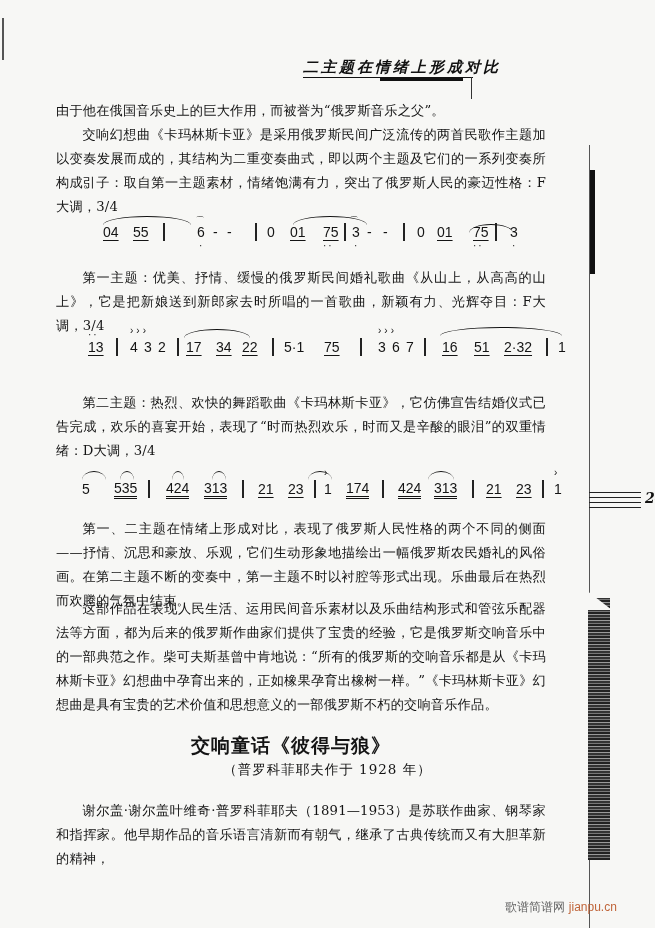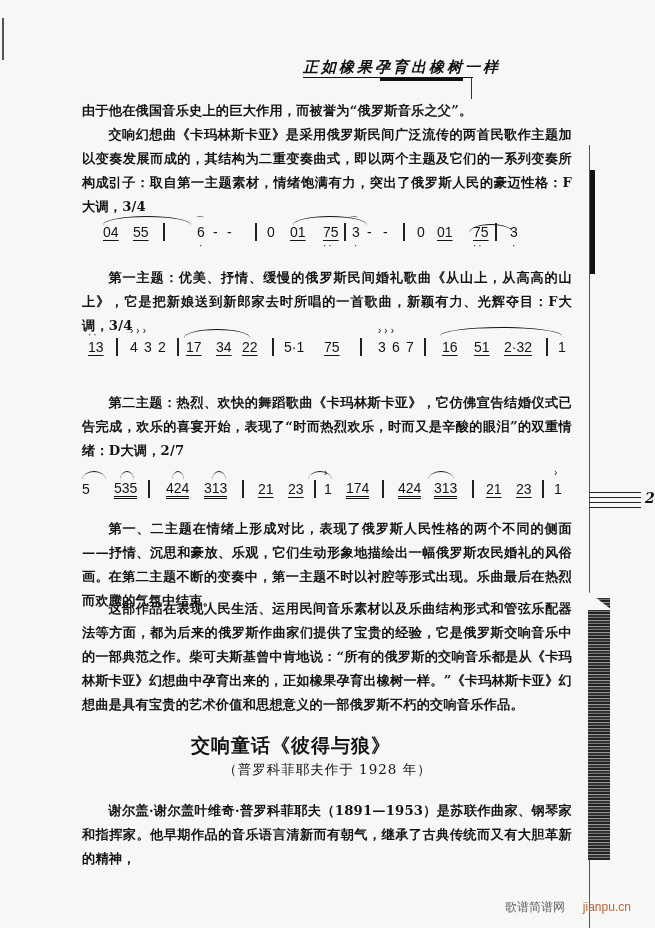--- a/index.html
+++ b/index.html
@@ -17,43 +17,43 @@
   .margin-rule { position: absolute; left: 589px; top: 145px; width: 1px; height: 783px; background: #555; }
   .margin-thick { position: absolute; left: 590px; top: 170px; width: 5px; height: 104px; background: #111; }
   .page-num-box { position: absolute; left: 589px; top: 488px; width: 66px; height: 22px; }
   .page-num-lines { position: absolute; left: 0; width: 52px; height: 1px; background: #222; }
   .page-num { position: absolute; left: 14px; top: 2px; font-size: 14px; font-style: italic; font-weight: bold; color: #111; background: #f7f7f5; padding: 0 2px; margin-left: 40px; }
   .thumb-tab { position: absolute; left: 588px; top: 598px; width: 22px; height: 262px;
     background: repeating-linear-gradient(0deg, #222 0 2px, #777 2px 3px, #333 3px 5px, #999 5px 6px); }
   .thumb-tab-cut { position: absolute; left: 586px; top: 590px; width: 0; height: 0;
     border-left: 26px solid #f7f7f5; border-top: 20px solid transparent; }
 
-  .p { position: absolute; left: 82px; width: 490px; font-size: 13.2px; line-height: 24px; letter-spacing: 0.2px; text-align: justify; font-weight: bold; }
+  .p { position: absolute; left: 56px; width: 490px; font-size: 13.2px; line-height: 24px; letter-spacing: 0.2px; text-align: justify; }
   .indent { text-indent: 2em; }
 
   .score { position: absolute; font-family: "Liberation Sans", "DejaVu Sans", sans-serif; font-size: 14px; height: 40px; }
   .score .tok { position: absolute; top: 14px; white-space: nowrap; }
   .score .u { text-decoration: underline; text-underline-offset: 3px; }
   .score .uu { border-bottom: 3px double #111; line-height: 15px; }
   .score .bar { position: absolute; top: 13px; width: 1.5px; height: 18px; background: #222; }
   .score .slur { position: absolute; border-top: 1.5px solid #111; border-radius: 50% 50% 0 0 / 100% 100% 0 0; height: 8px; }
   .score .dot-hi { position: absolute; font-size: 10px; top: 4px; letter-spacing: 2px; }
   .score .dot-lo { position: absolute; font-size: 10px; top: 30px; letter-spacing: 2px; }
   .score .accent { position: absolute; font-size: 10px; top: 0px; letter-spacing: 3px; }
 
   .section-title { position: absolute; left: 0; width: 582px; top: 733px; text-align: center; font-size: 19px; font-weight: bold; letter-spacing: 1px; font-family: "DejaVu Serif", serif; }
   .section-sub { position: absolute; left: 0; width: 655px; top: 761px; text-align: center; font-size: 13.5px; font-family: "DejaVu Serif", serif; letter-spacing: 1px; }
   .watermark { position: absolute; left: 505px; top: 899px; font-size: 12px; color: #666; font-family: "DejaVu Sans", sans-serif; }
-  .watermark .en { color: #c0653a; font-family: "Liberation Sans", sans-serif; margin-left: 14px; }
+  .watermark .en { color: #c0653a; font-family: "Liberation Sans", sans-serif; }
 </style>
 </head>
 <body>
 
 <div class="binding-mark"></div>
-<div class="running-head">正如橡果孕育出橡树一样</div>
+<div class="running-head">二主题在情绪上形成对比</div>
 <div class="rh-line-thin"></div>
 <div class="rh-line-thick"></div>
 <div class="rh-tick"></div>
 <div class="margin-rule"></div>
 <div class="margin-thick"></div>
 <div class="page-num-box">
   <div class="page-num-lines" style="top:4px"></div>
   <div class="page-num-lines" style="top:9px"></div>
   <div class="page-num-lines" style="top:14px"></div>
   <div class="page-num-lines" style="top:19px"></div>
@@ -124,21 +124,21 @@
   <span class="tok" style="left:314px">6</span>
   <span class="tok" style="left:328px">7</span>
   <div class="bar" style="left:346px"></div>
   <span class="tok u" style="left:364px">16</span>
   <span class="tok u" style="left:396px">51</span>
   <span class="tok u" style="left:426px">2·32</span>
   <div class="bar" style="left:468px"></div>
   <span class="tok" style="left:480px">1</span>
 </div>
 
-<div class="p indent" style="top:391px">第二主题：热烈、欢快的舞蹈歌曲《卡玛林斯卡亚》，它仿佛宣告结婚仪式已告完成，欢乐的喜宴开始，表现了“时而热烈欢乐，时而又是辛酸的眼泪”的双重情绪：D大调，2/7</div>
+<div class="p indent" style="top:391px">第二主题：热烈、欢快的舞蹈歌曲《卡玛林斯卡亚》，它仿佛宣告结婚仪式已告完成，欢乐的喜宴开始，表现了“时而热烈欢乐，时而又是辛酸的眼泪”的双重情绪：D大调，3/4</div>
 
 <div class="score" style="left:80px; top:467px; width:480px;">
   <div class="slur" style="left:2px; top:4px; width:24px;"></div>
   <div class="slur" style="left:40px; top:4px; width:14px;"></div>
   <div class="slur" style="left:92px; top:4px; width:12px;"></div>
   <div class="slur" style="left:132px; top:4px; width:14px;"></div>
   <div class="slur" style="left:228px; top:4px; width:24px;"></div>
   <div class="slur" style="left:348px; top:4px; width:26px;"></div>
   <span class="tok" style="left:2px">5</span>
   <span class="tok uu" style="left:34px">535</span>

